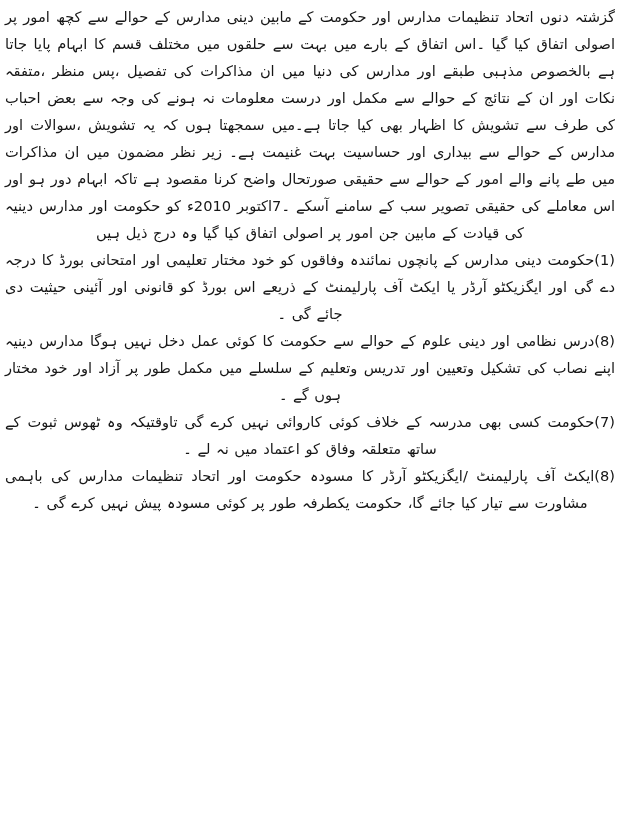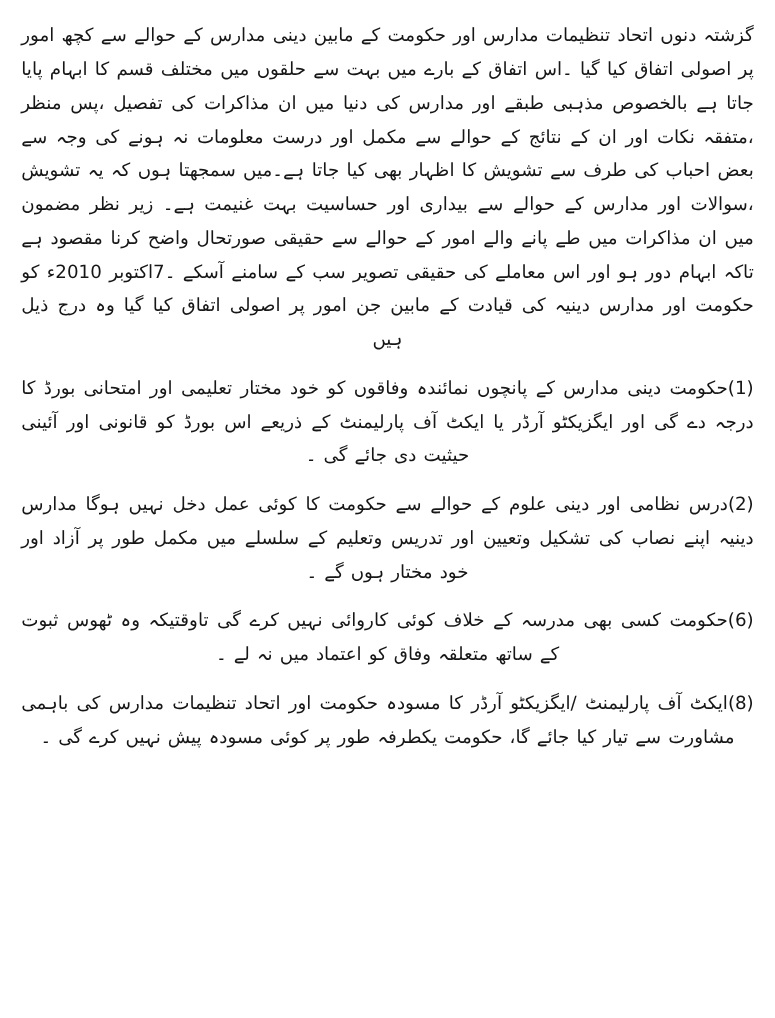--- a/index.html
+++ b/index.html
@@ -16,21 +16,21 @@
     padding: 3px 5px 0 5px;
     background: #ffffff;
     overflow: hidden;
     direction: rtl;
     font-family: "DejaVu Sans", sans-serif;
     color: #161616;
     font-size: 14.6px;
     -webkit-font-smoothing: antialiased;
   }
   .page p {
-    margin: 12px;
+    margin: 0;
     padding: 0;
     line-height: 27px;
     text-align: justify;
     text-align-last: center;
     word-spacing: 1px;
   }
   
   .intro-paragraph {
     margin-bottom: 23px;
   }
@@ -45,18 +45,18 @@
 </style>
 </head>
 <body>
 
 <div class="page">
 
   <p class="intro-paragraph">گزشتہ دنوں اتحاد تنظیمات مدارس اور حکومت کے مابین دینی مدارس کے حوالے سے کچھ امور پر اصولی اتفاق کیا گیا ۔اس اتفاق کے بارے میں بہت سے حلقوں میں مختلف قسم کا ابہام پایا جاتا ہے بالخصوص مذہبی طبقے اور مدارس کی دنیا میں ان مذاکرات کی تفصیل ،پس منظر ،متفقہ نکات اور ان کے نتائج کے حوالے سے مکمل اور درست معلومات نہ ہونے کی وجہ سے بعض احباب کی طرف سے تشویش کا اظہار بھی کیا جاتا ہے۔میں سمجھتا ہوں کہ یہ تشویش ،سوالات اور مدارس کے حوالے سے بیداری اور حساسیت بہت غنیمت ہے۔ زیر نظر مضمون میں ان مذاکرات میں طے پانے والے امور کے حوالے سے حقیقی صورتحال واضح کرنا مقصود ہے تاکہ ابہام دور ہو اور اس معاملے کی حقیقی تصویر سب کے سامنے آسکے ۔7اکتوبر 2010ء کو حکومت اور مدارس دینیہ کی قیادت کے مابین جن امور پر اصولی اتفاق کیا گیا وہ درج ذیل ہیں</p>
 
   <div class="agreement-list">
     <p>(1)حکومت دینی مدارس کے پانچوں نمائندہ وفاقوں کو خود مختار تعلیمی اور امتحانی بورڈ کا درجہ دے گی اور ایگزیکٹو آرڈر یا ایکٹ آف پارلیمنٹ کے ذریعے اس بورڈ کو قانونی اور آئینی حیثیت دی جائے گی ۔</p>
-    <p>(2)درس نظامی اور دینی علوم کے حوالے سے حکومت کا کوئی عمل دخل نہیں ہوگا مدارس دینیہ اپنے نصاب کی تشکیل وتعیین اور تدریس وتعلیم کے سلسلے میں مکمل طور پر آزاد اور خود مختار ہوں گے ۔</p>
-    <p class="last-right">(6)حکومت کسی بھی مدرسہ کے خلاف کوئی کاروائی نہیں کرے گی تاوقتیکہ وہ ٹھوس ثبوت کے ساتھ متعلقہ وفاق کو اعتماد میں نہ لے ۔</p>
+    <p>(8)درس نظامی اور دینی علوم کے حوالے سے حکومت کا کوئی عمل دخل نہیں ہوگا مدارس دینیہ اپنے نصاب کی تشکیل وتعیین اور تدریس وتعلیم کے سلسلے میں مکمل طور پر آزاد اور خود مختار ہوں گے ۔</p>
+    <p class="last-right">(7)حکومت کسی بھی مدرسہ کے خلاف کوئی کاروائی نہیں کرے گی تاوقتیکہ وہ ٹھوس ثبوت کے ساتھ متعلقہ وفاق کو اعتماد میں نہ لے ۔</p>
     <p>(8)ایکٹ آف پارلیمنٹ /ایگزیکٹو آرڈر کا مسودہ حکومت اور اتحاد تنظیمات مدارس کی باہمی مشاورت سے تیار کیا جائے گا، حکومت یکطرفہ طور پر کوئی مسودہ پیش نہیں کرے گی ۔</p>
   </div>
 
 </div>
 
 </body></html>

